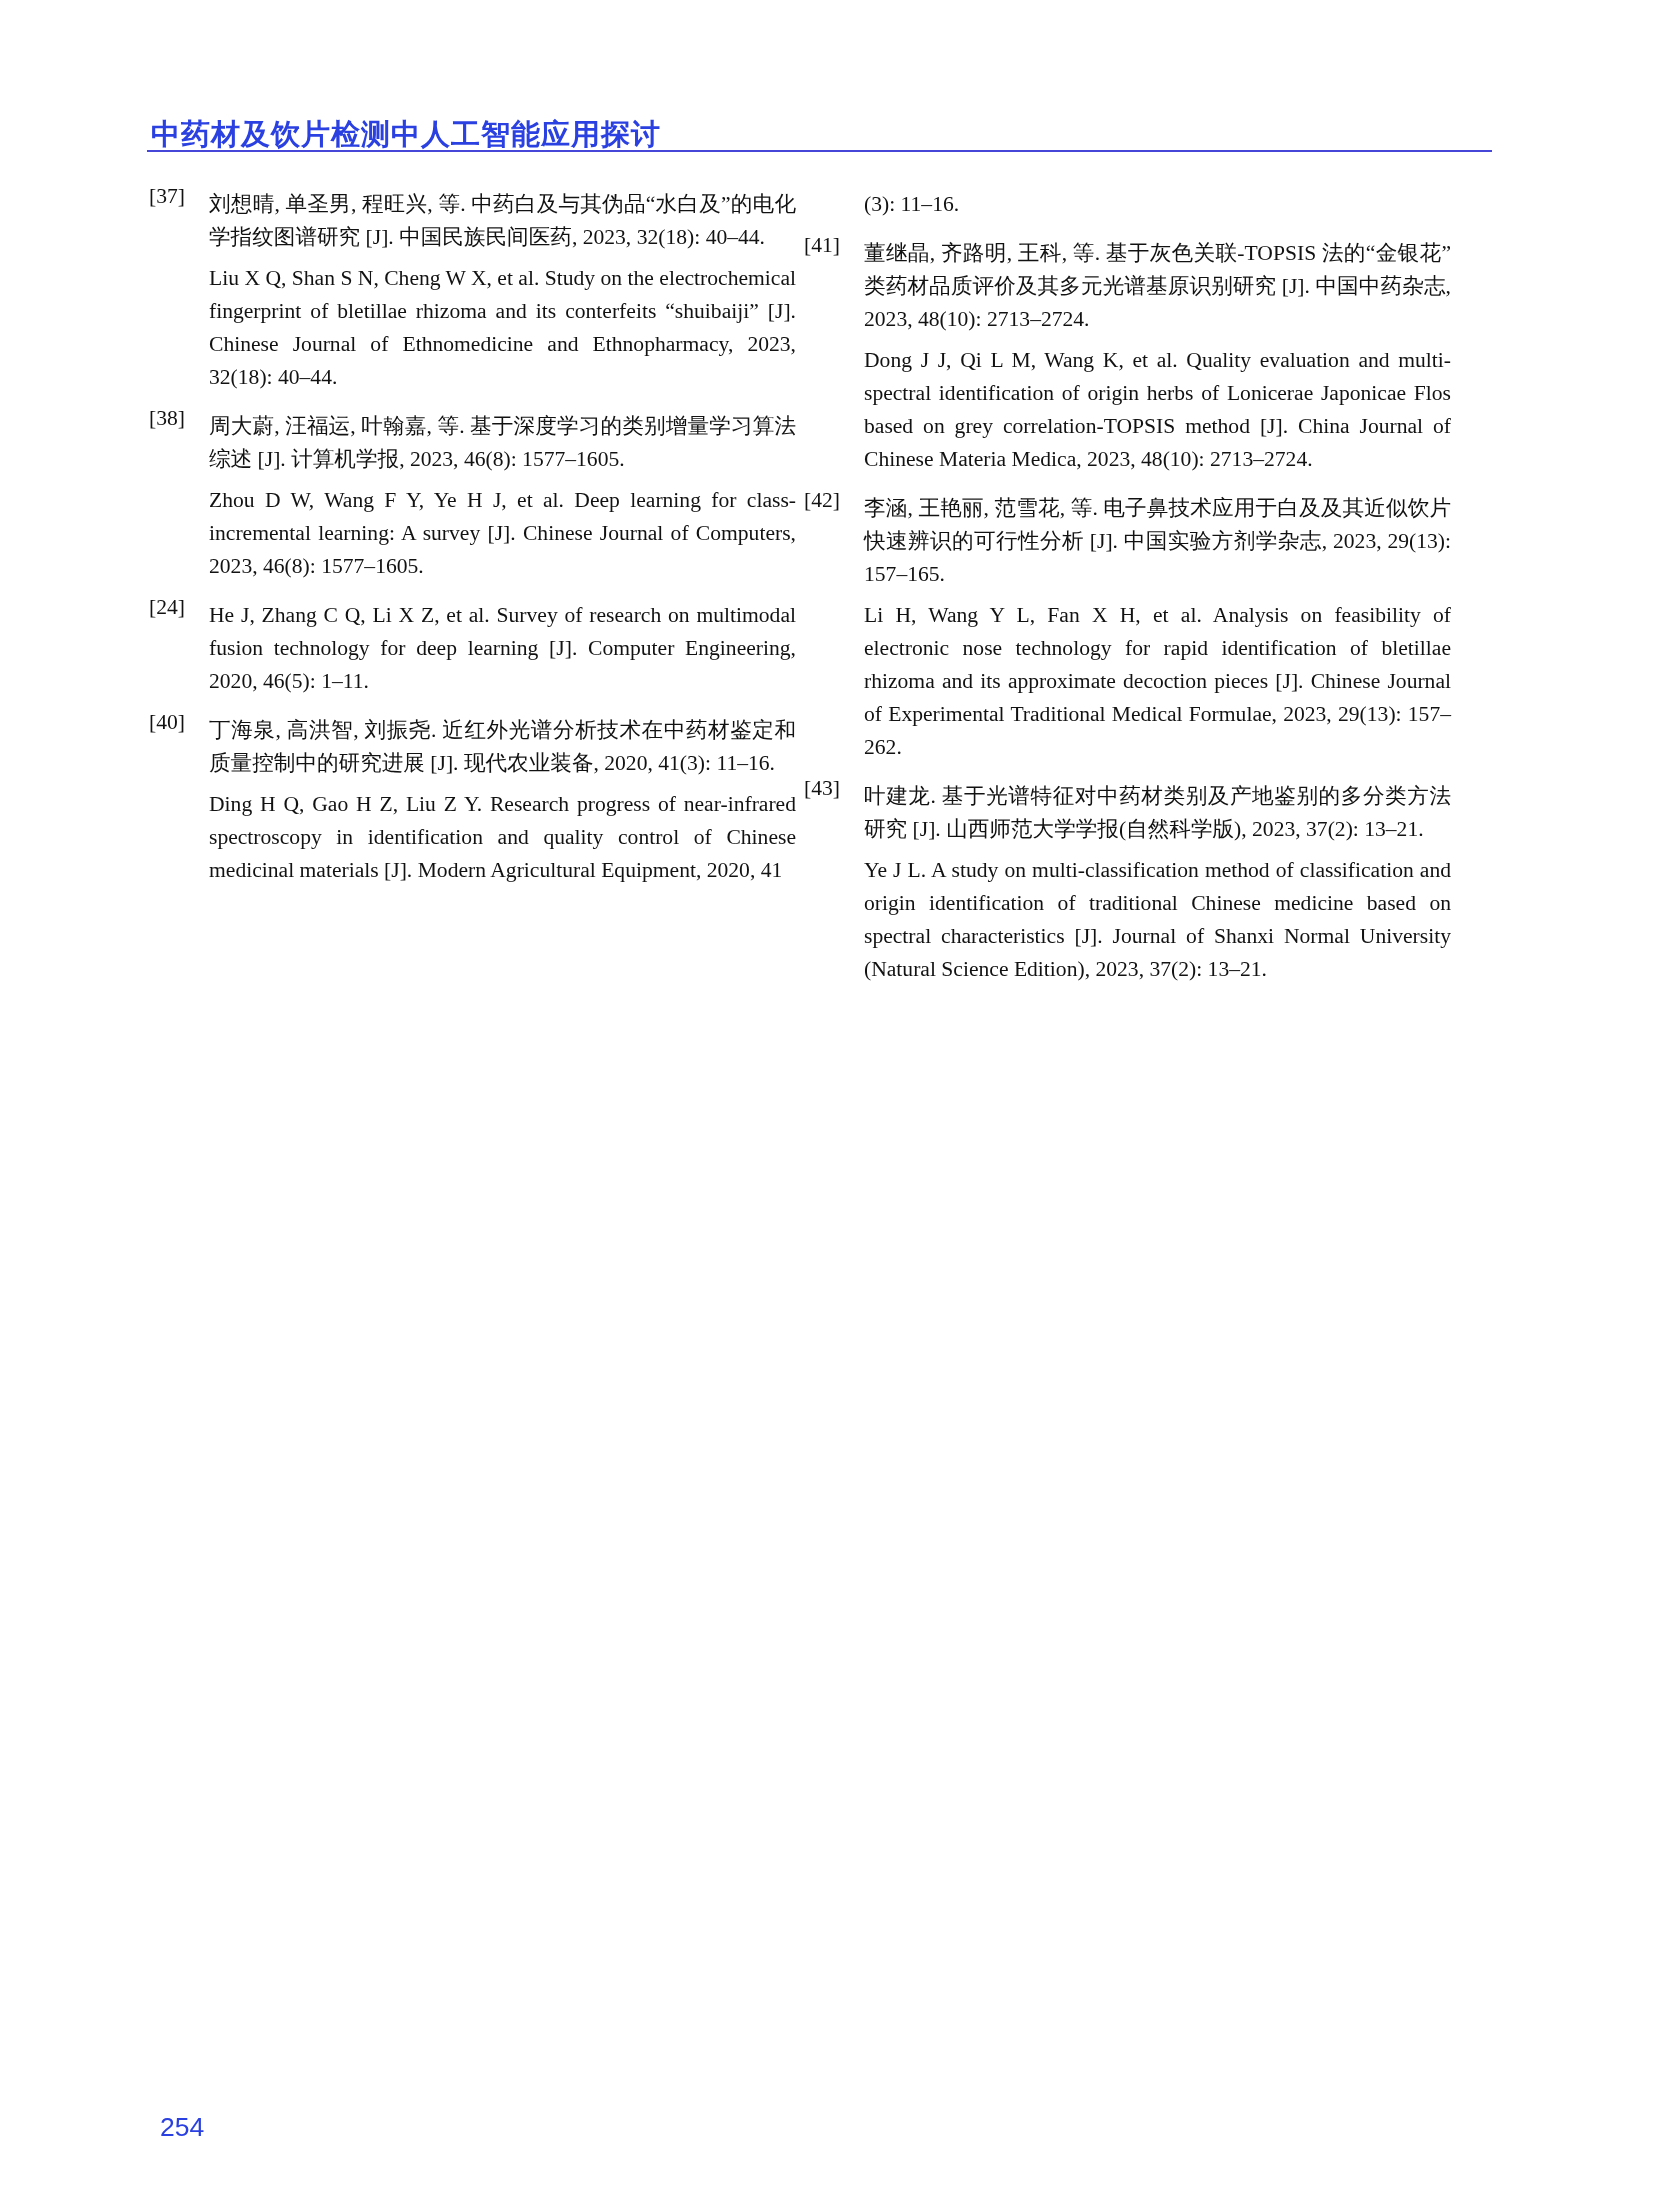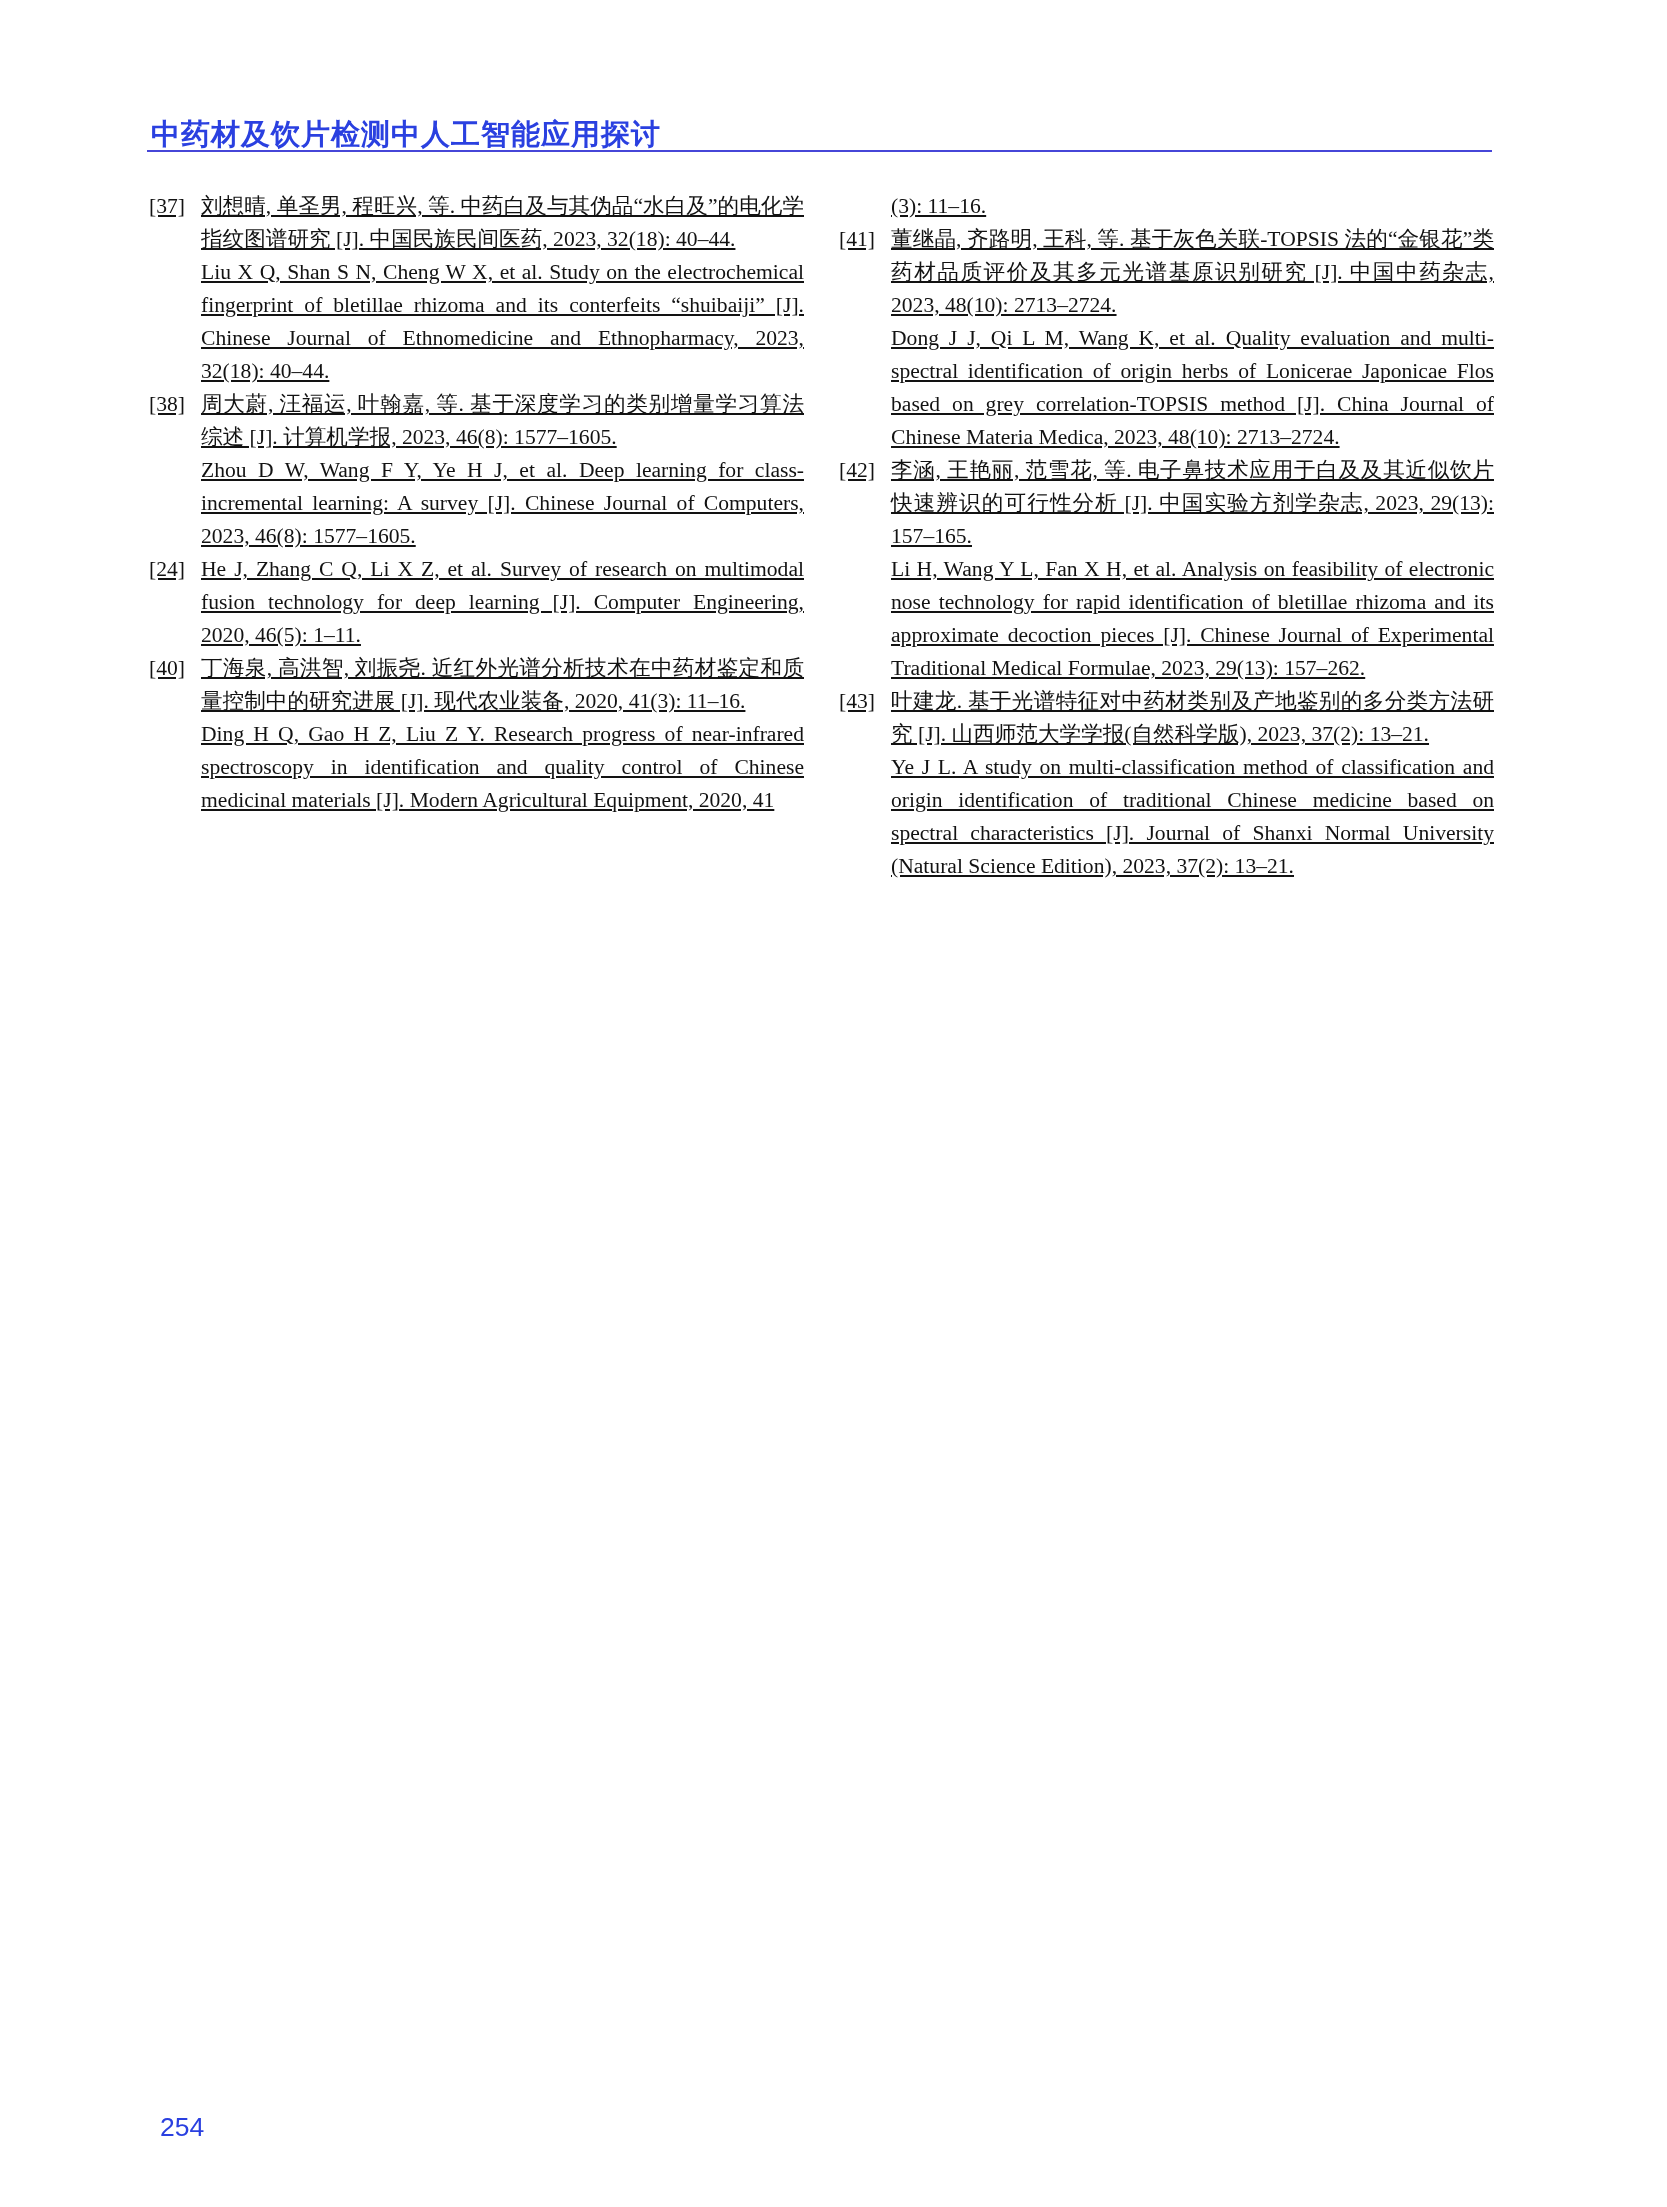--- a/index.html
+++ b/index.html
@@ -27,46 +27,44 @@
     white-space:nowrap;
   }
   .header-rule{
     position:absolute;
     left:147px;top:150px;
     width:1345px;height:2px;
     background:var(--rule);
   }
   .columns{
     position:absolute;
-    left:149px;top:190px;
+    left:149px;top:180px;
     width:1345px;
     display:flex;
-    gap:35px;
-    text-decoration:underline;
   }
   .col{
     width:655px;
     flex:0 0 655px;
     font-size:21.6px;
     line-height:33px;
   }
   .ref{
     display:flex;
     align-items:flex-start;
   }
   .ref-id{
     flex:0 0 52px;
     white-space:nowrap;
   }
   .ref-body{
     flex:1;
     min-width:0;
   }
   .ref-body p{
-    margin:0;
+    margin:8px;
     text-align:justify;
     text-justify:inter-character;
   }
   .page-number{
     position:absolute;
     left:160px;top:2069px;
     font-family:"Liberation Sans","DejaVu Sans",sans-serif;
     font-size:26.5px;
     line-height:27.4px;
     color:var(--accent);

